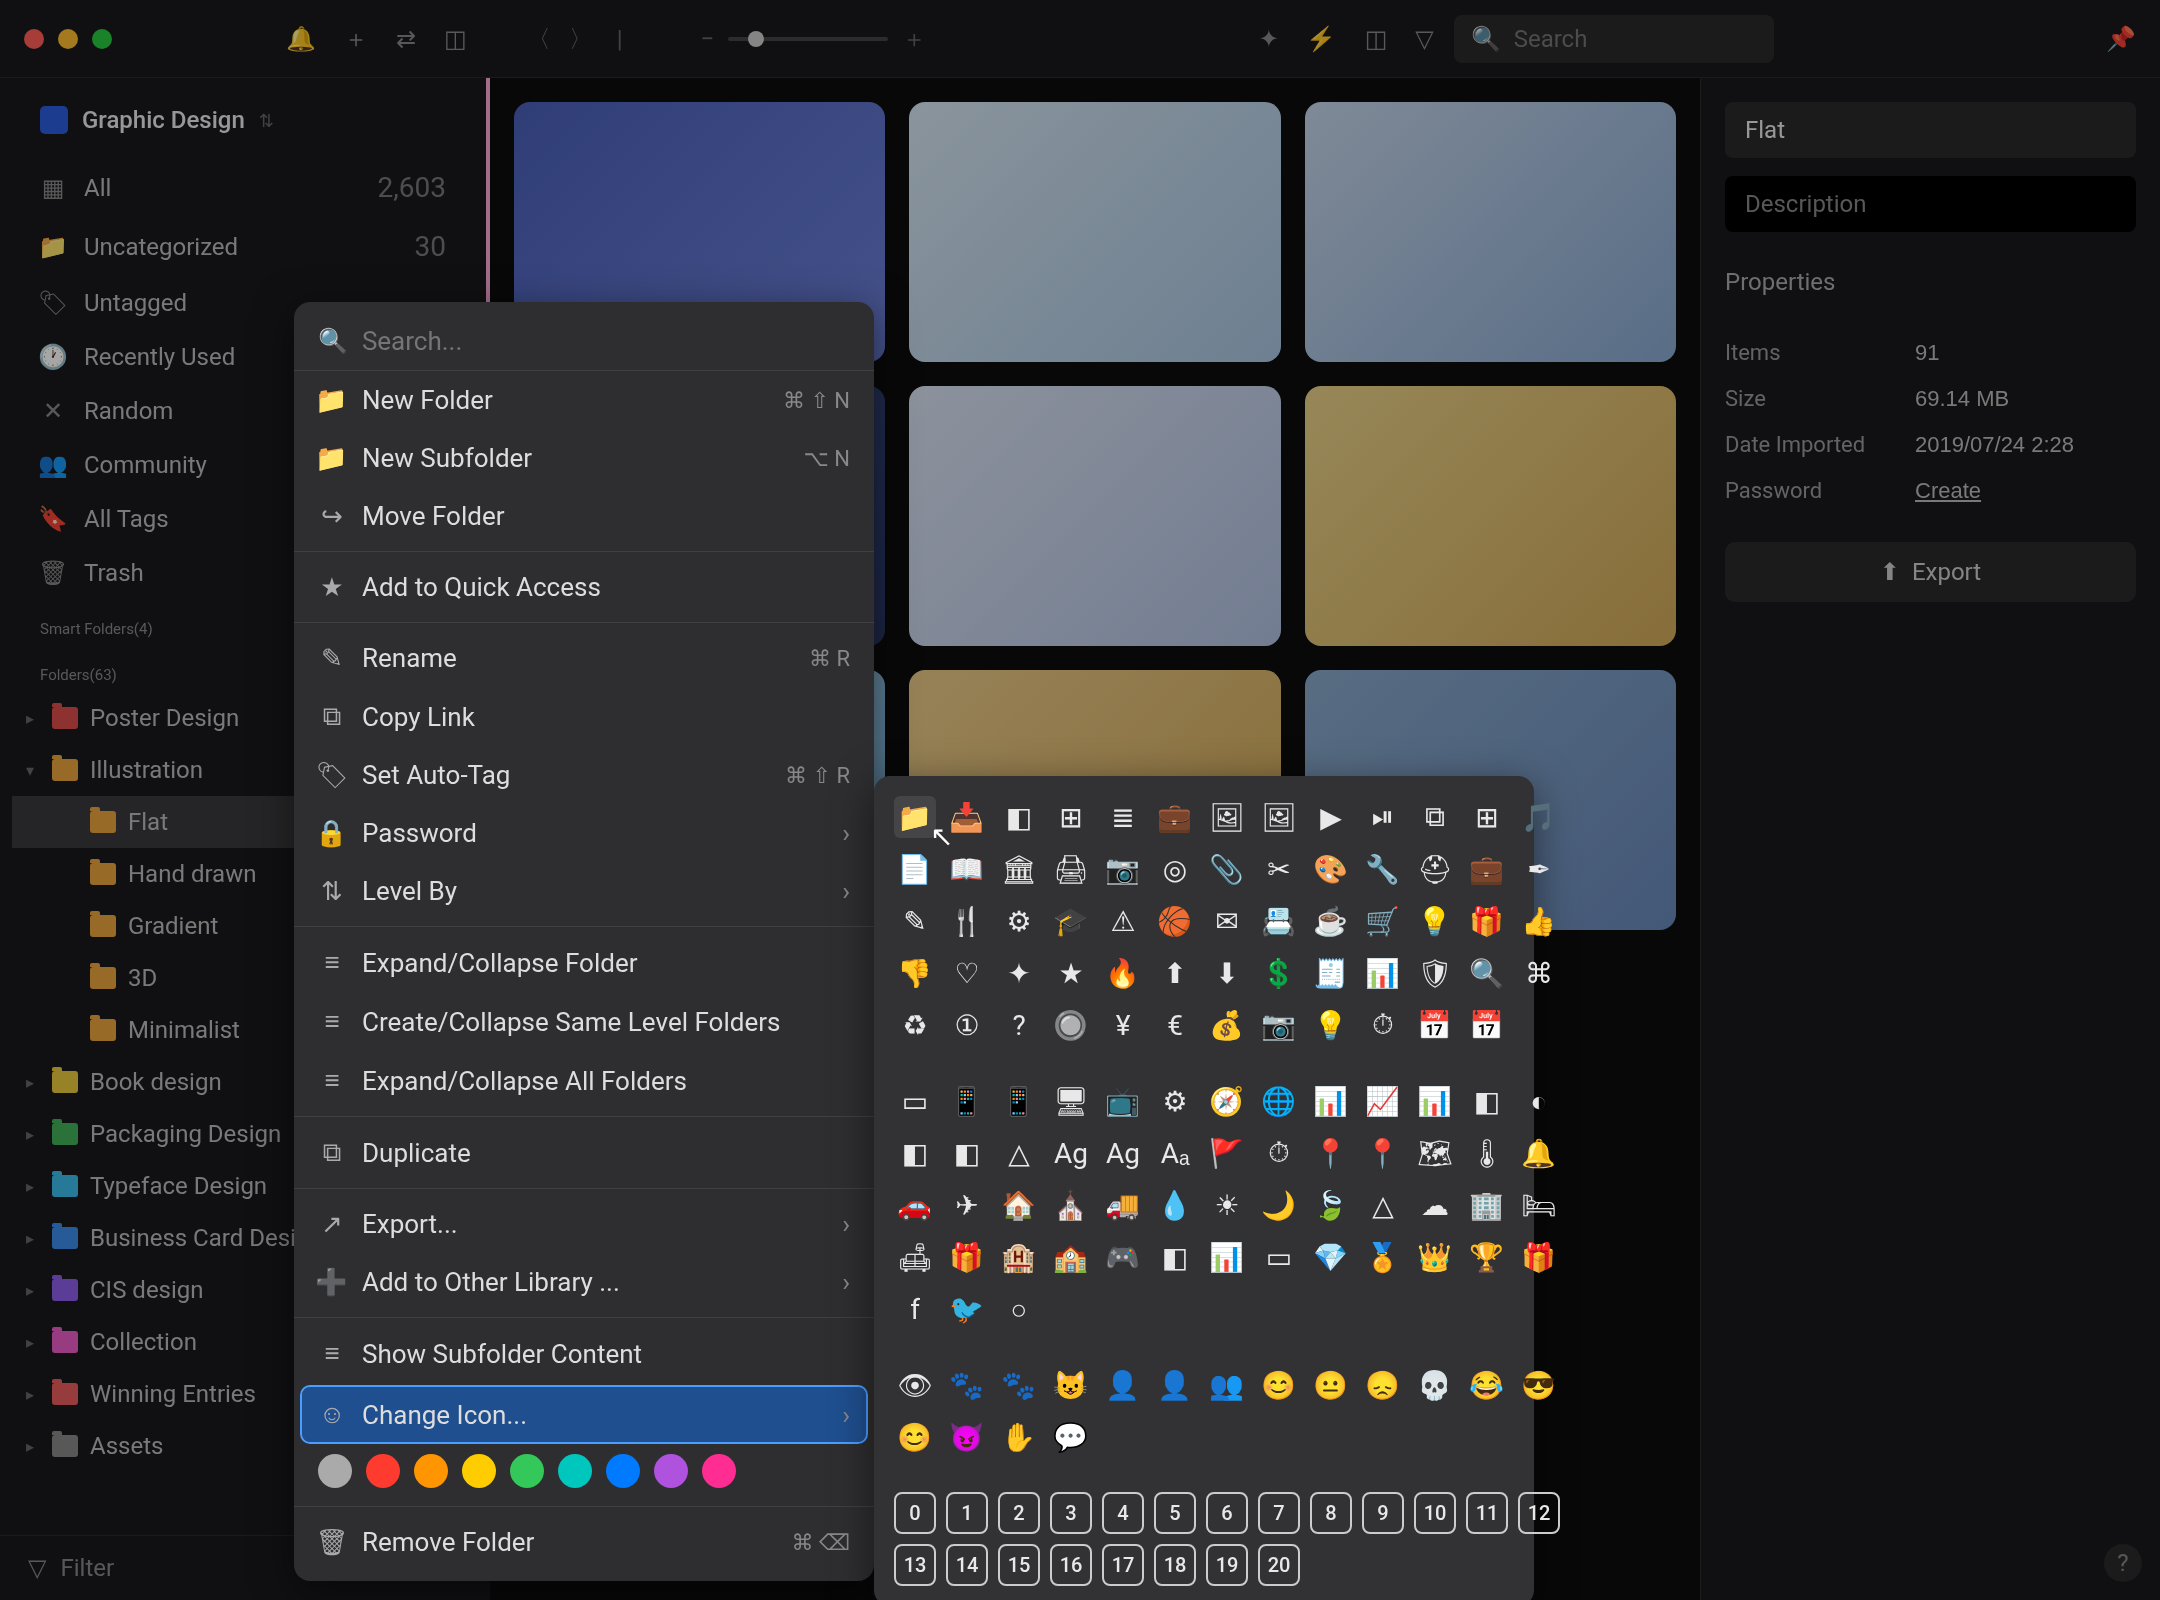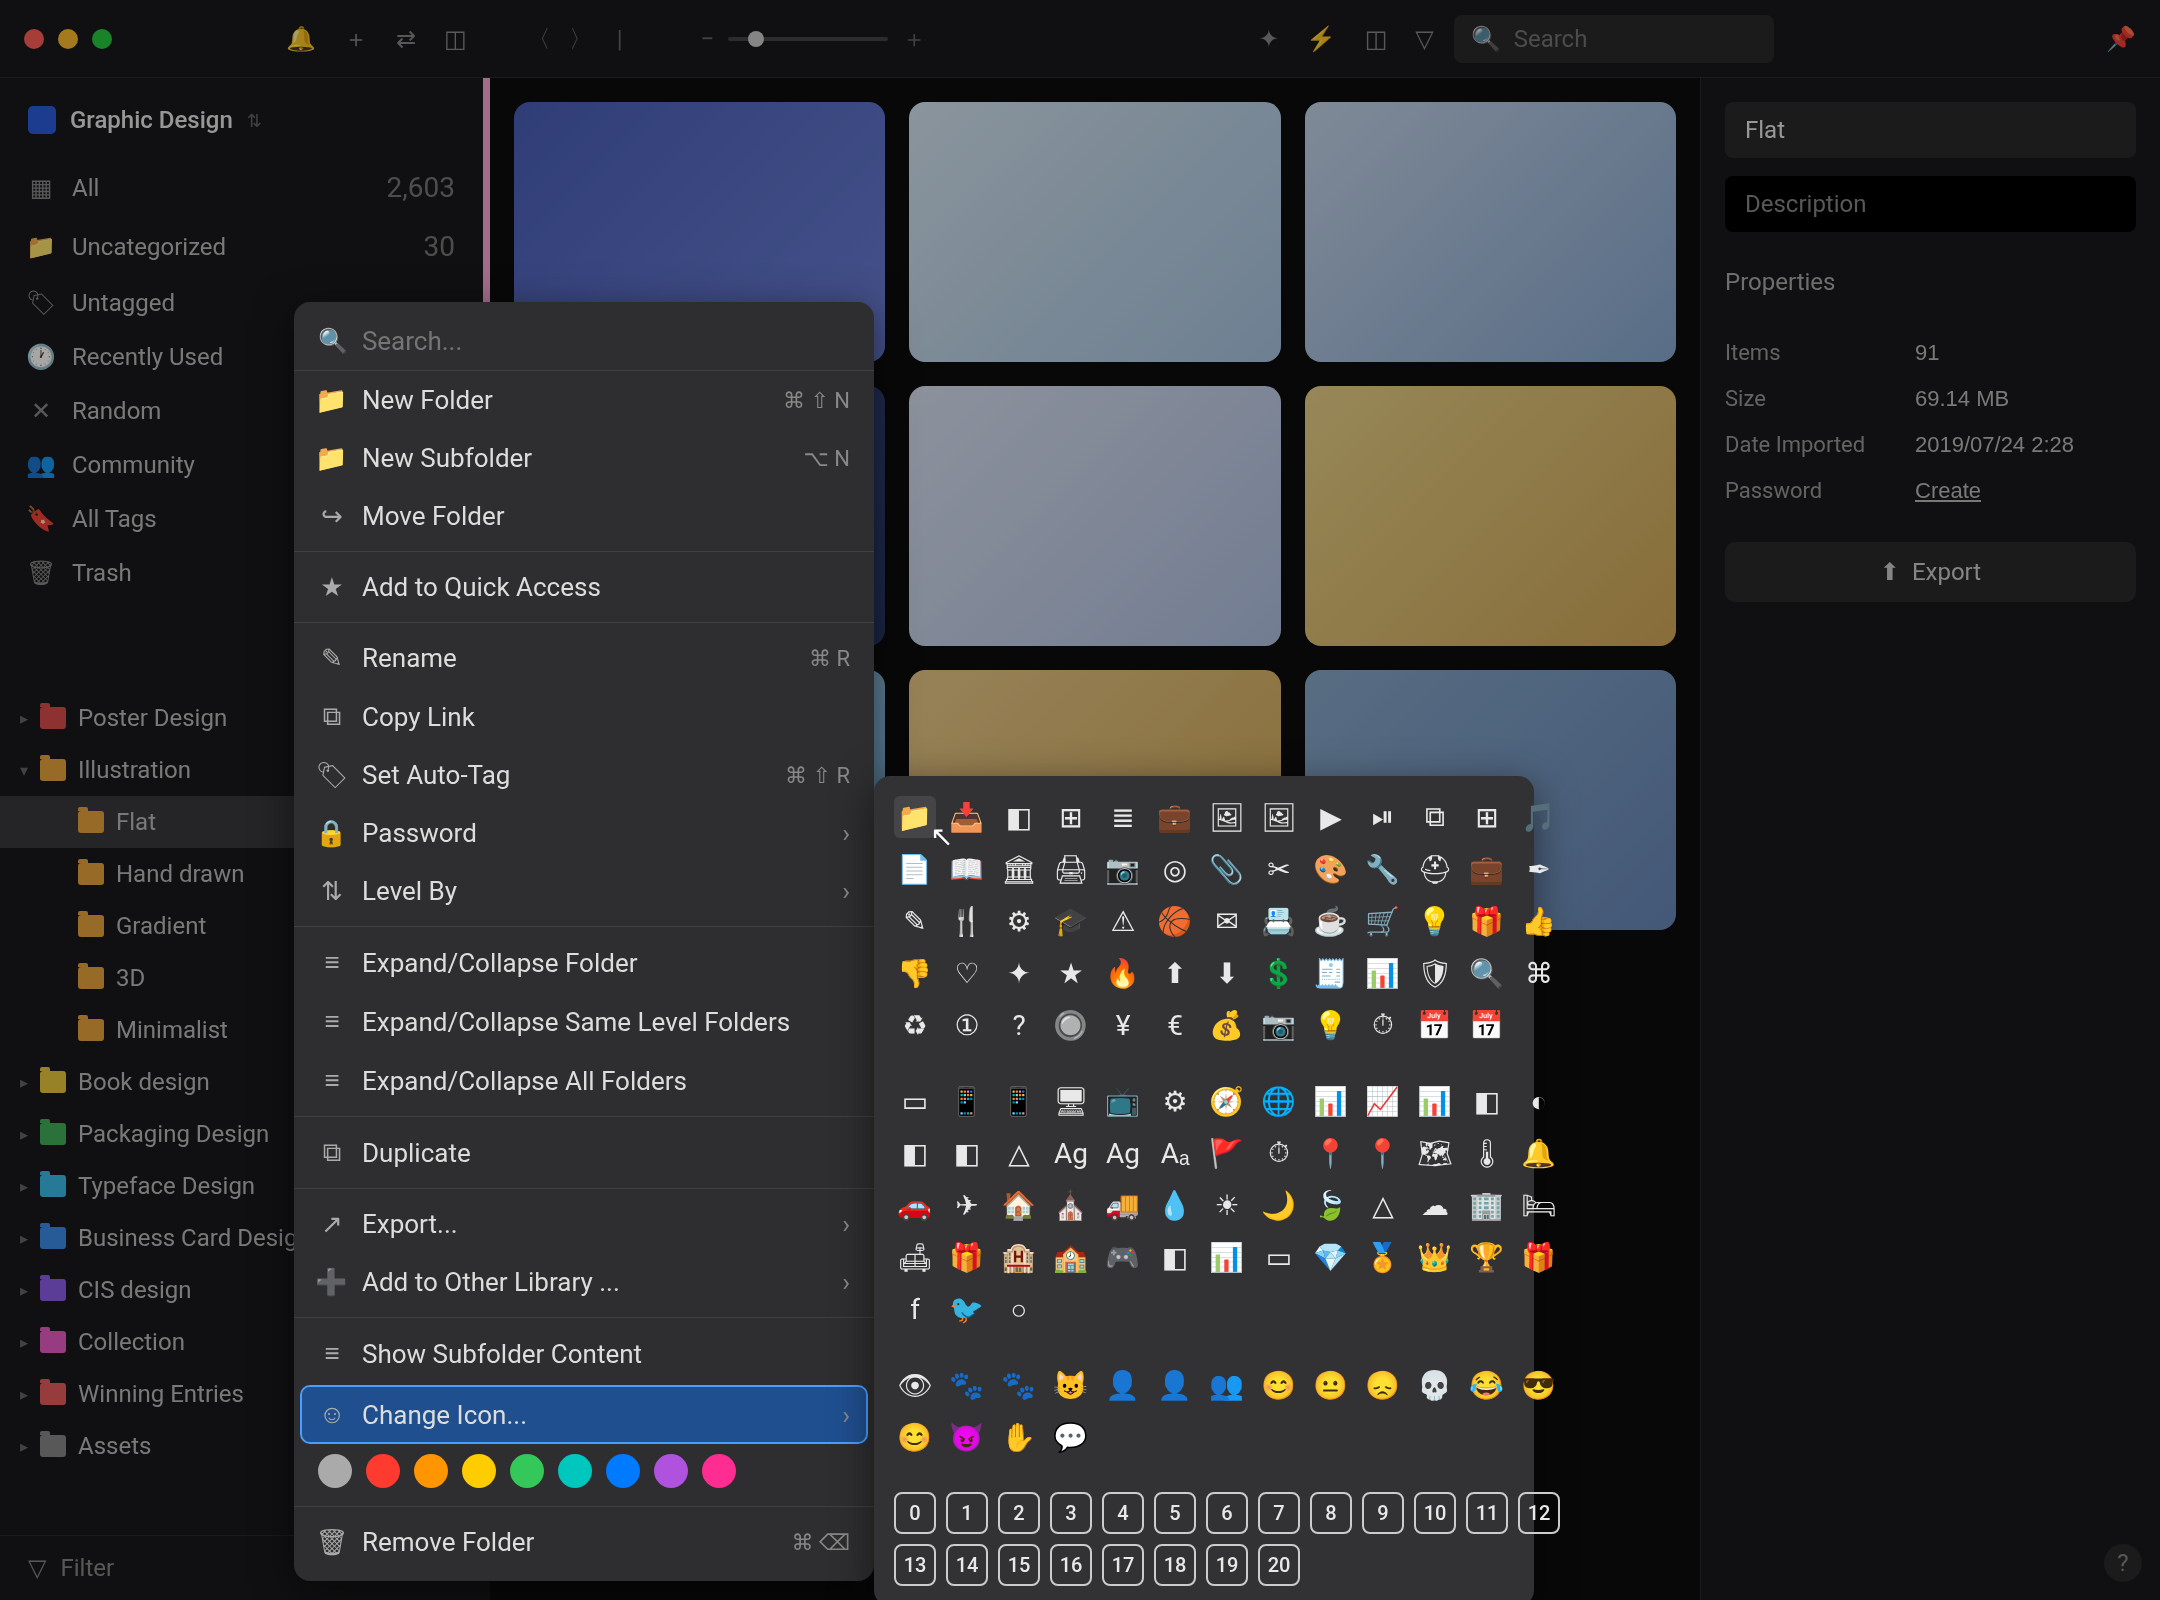--- a/index.html
+++ b/index.html
@@ -14,21 +14,21 @@
 .titlebar-icons span{cursor:pointer;}
 .titlebar-spacer{flex:1;}
 .titlebar-center{display:flex;align-items:center;gap:24px;color:#666;}
 .nav-arrows{display:flex;gap:18px;color:#666;}
 .zoom-slider{display:flex;align-items:center;gap:14px;}
 .zoom-track{width:160px;height:4px;background:#444;position:relative;border-radius:2px;}
 .zoom-thumb{width:16px;height:16px;background:#ccc;border-radius:50%;position:absolute;left:20px;top:-6px;}
 .search-wrap{display:flex;align-items:center;gap:12px;background:#2a2a2c;border-radius:8px;padding:10px 18px;width:320px;}
 .search-wrap input{background:none;border:none;color:#aaa;font-size:24px;outline:none;flex:1;}
 .main{display:flex;height:calc(100% - 78px);}
-.sidebar{width:490px;background:#1a1a1c;padding:18px 0;overflow-y:auto;border-right:7px solid #f9a8d4;text-align:right;}
+.sidebar{width:490px;background:#1a1a1c;padding:18px 12px;overflow-y:auto;border-right:4px solid #f9a8d4;}
 .workspace{display:flex;align-items:center;gap:14px;padding:10px 28px 24px;color:#e8e8e8;font-weight:500;}
 .workspace-icon{width:28px;height:28px;background:#2b5dde;border-radius:5px;}
 .workspace-chev{color:#666;font-size:18px;}
 .sb-item{display:flex;align-items:center;gap:18px;padding:13px 28px;color:#bbb;cursor:pointer;}
 .sb-item .count{margin-left:auto;color:#777;font-size:28px;}
 .sb-icon{width:26px;height:26px;display:inline-flex;align-items:center;justify-content:center;color:#888;}
 .sb-section{padding:20px 28px 8px;color:#888;font-size:15px;}
 .folder-item{display:flex;align-items:center;gap:12px;padding:12px 28px 12px 14px;color:#bbb;cursor:pointer;}
 .folder-item.selected{background:#3a3a3d;}
 .folder-item.nested{padding-left:52px;}
@@ -347,21 +347,21 @@
         <span>Level By</span>
         <span class="chev">›</span>
       </div>
       <div class="ctx-sep"></div>
       <div class="ctx-row">
         <span class="ci">≡</span>
         <span>Expand/Collapse Folder</span>
       </div>
       <div class="ctx-row">
         <span class="ci">≡</span>
-        <span>Expand/Collapse Same Level Folders</span>
+        <span>Create/Collapse Same Level Folders</span>
       </div>
       <div class="ctx-row">
         <span class="ci">≡</span>
         <span>Expand/Collapse All Folders</span>
       </div>
       <div class="ctx-sep"></div>
       <div class="ctx-row">
         <span class="ci">⧉</span>
         <span>Duplicate</span>
       </div>

